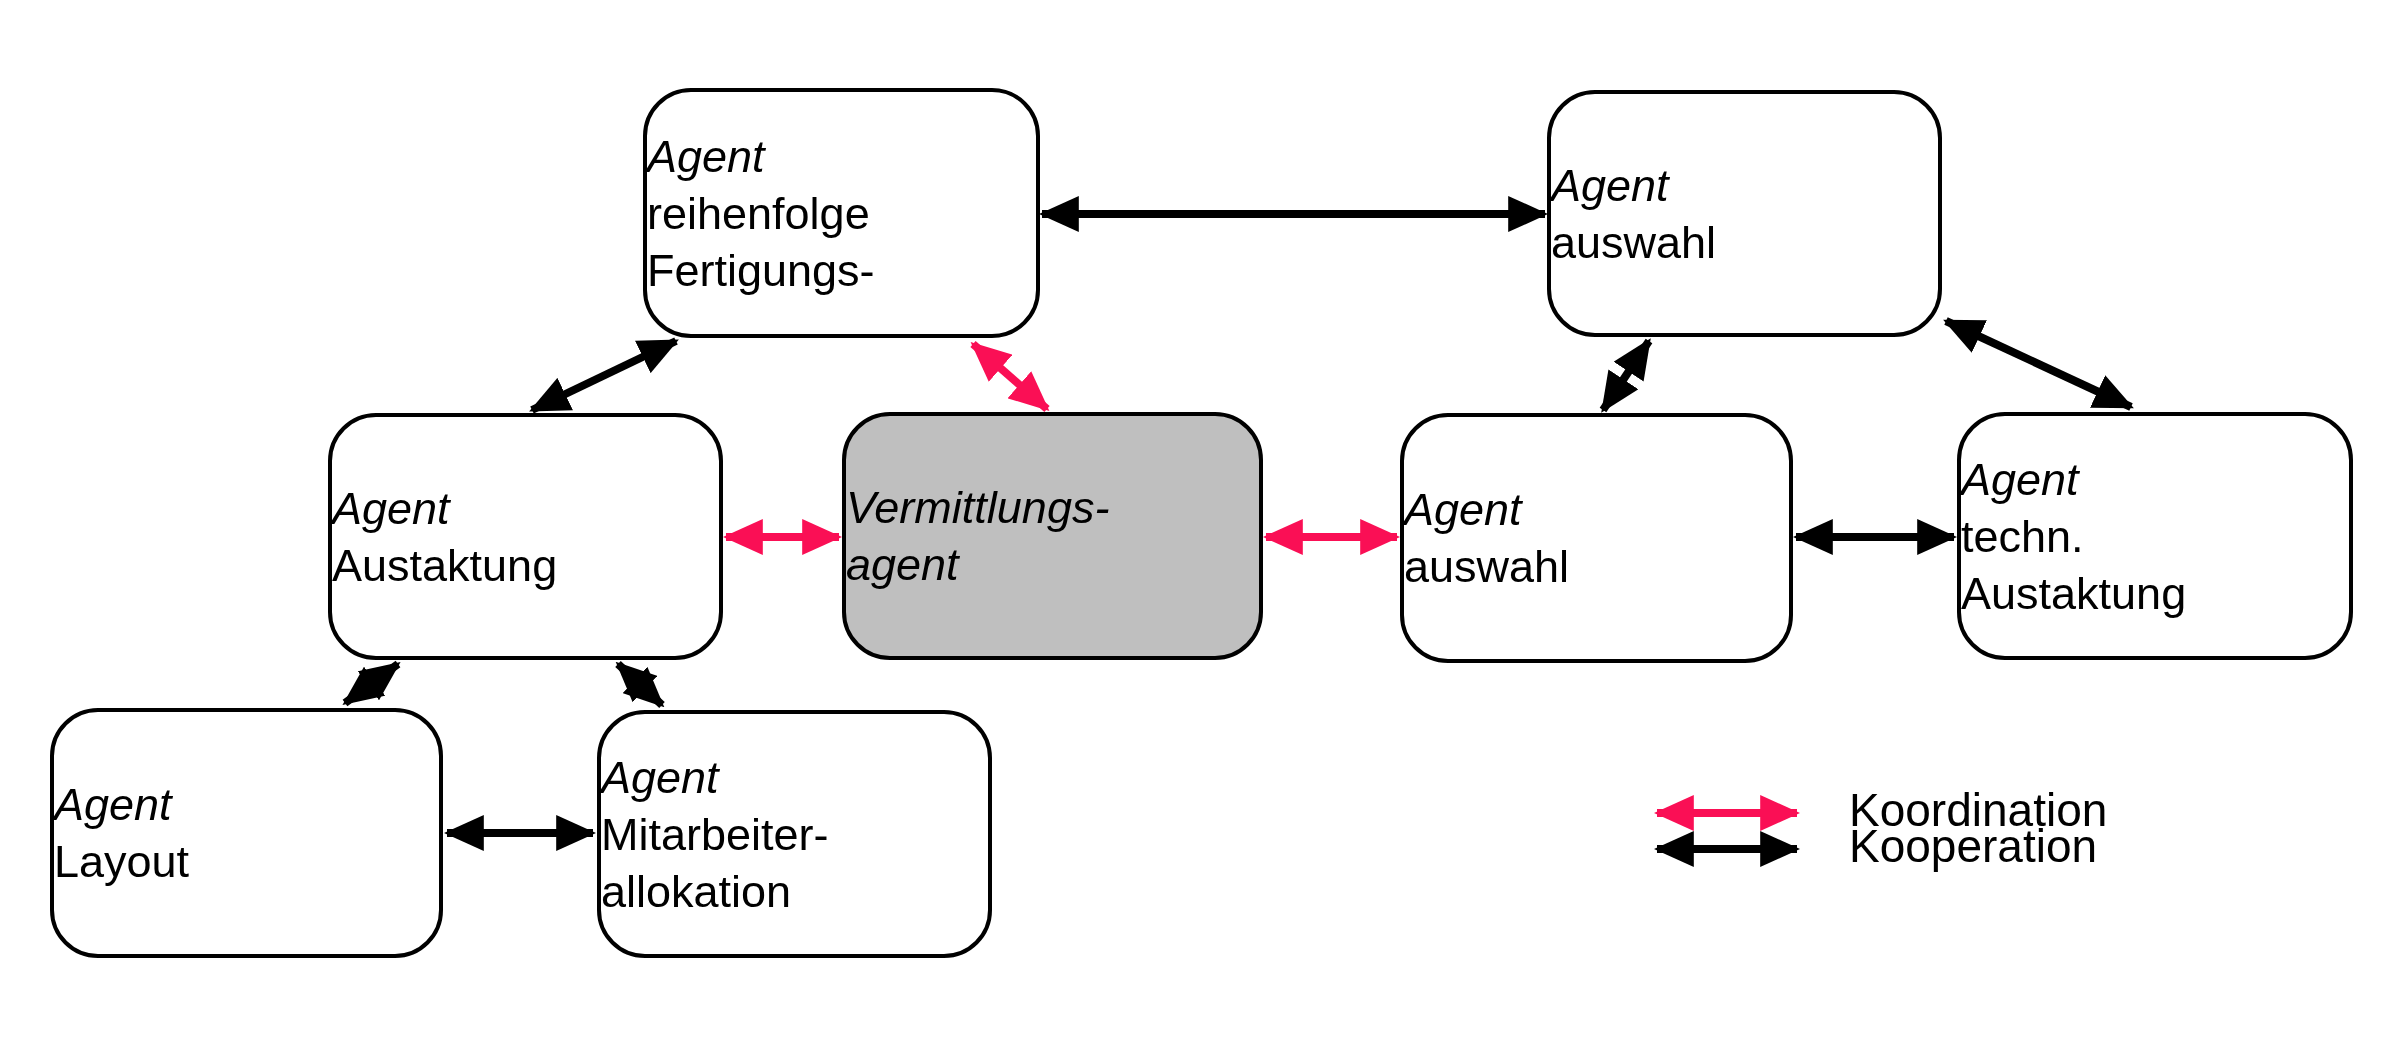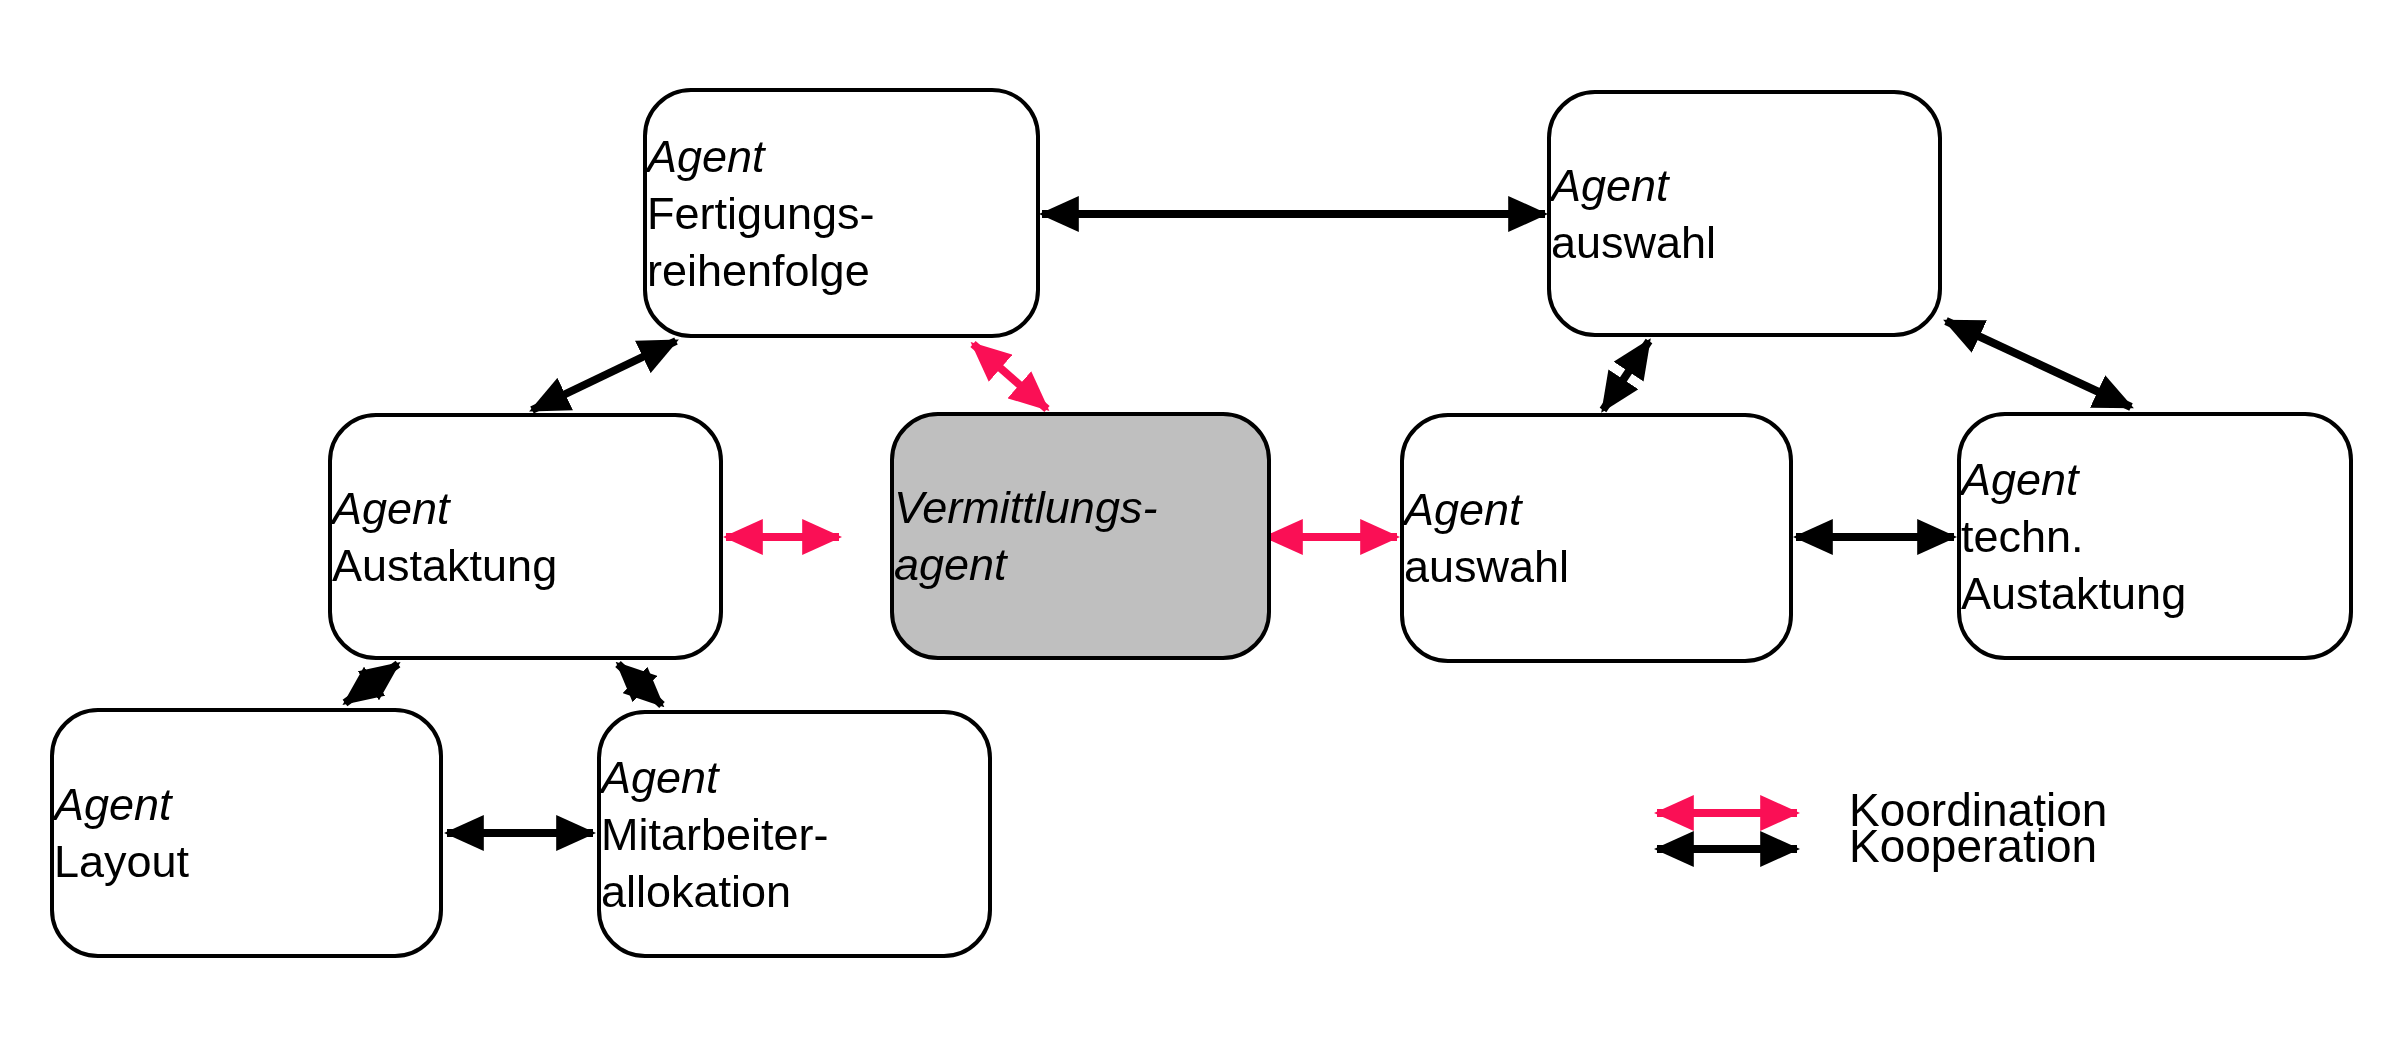--- a/index.html
+++ b/index.html
@@ -87,35 +87,35 @@
 
     <line x1="398" y1="664" x2="345" y2="703" stroke-width="8" marker-start="url(#head-cooperation)" marker-end="url(#head-cooperation)" stroke="#000000"></line>
 
     <line x1="618" y1="664" x2="662" y2="705" stroke-width="8" marker-start="url(#head-cooperation)" marker-end="url(#head-cooperation)" stroke="#000000"></line>
 
     <line x1="447" y1="833" x2="593" y2="833" stroke-width="8" marker-start="url(#head-cooperation)" marker-end="url(#head-cooperation)" stroke="#000000"></line>
   </svg>
 
   <div class="node" style="left:643px; top:88px; width:397px; height:250px;">
     <div class="title">Agent</div>
+    <div class="line">reihenfolge</div>
     <div class="line">Fertigungs-</div>
-    <div class="line">reihenfolge</div>
   </div>
 
   <div class="node" style="left:1547px; top:90px; width:395px; height:247px;">
     <div class="title">Agent</div>
     <div class="line">auswahl</div>
   </div>
 
   <div class="node" style="left:328px; top:413px; width:395px; height:247px;">
     <div class="title">Agent</div>
     <div class="line">Austaktung</div>
   </div>
 
-  <div class="node" style="left: 890px; top: 412px; width: 381px; height: 248px; background: rgb(191, 191, 191);">
+  <div class="node" style="left: 842px; top: 412px; width: 421px; height: 248px; background: rgb(191, 191, 191);">
     <div class="line italic">Vermittlungs-</div>
     <div class="line italic">agent</div>
   </div>
 
   <div class="node" style="left:1400px; top:413px; width:393px; height:250px;">
     <div class="title">Agent</div>
     <div class="line">auswahl</div>
   </div>
 
   <div class="node" style="left:1957px; top:412px; width:396px; height:248px;">

